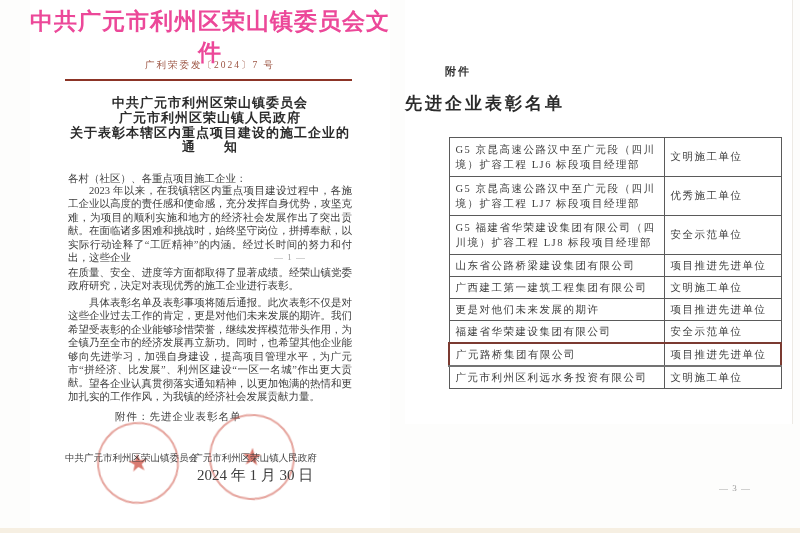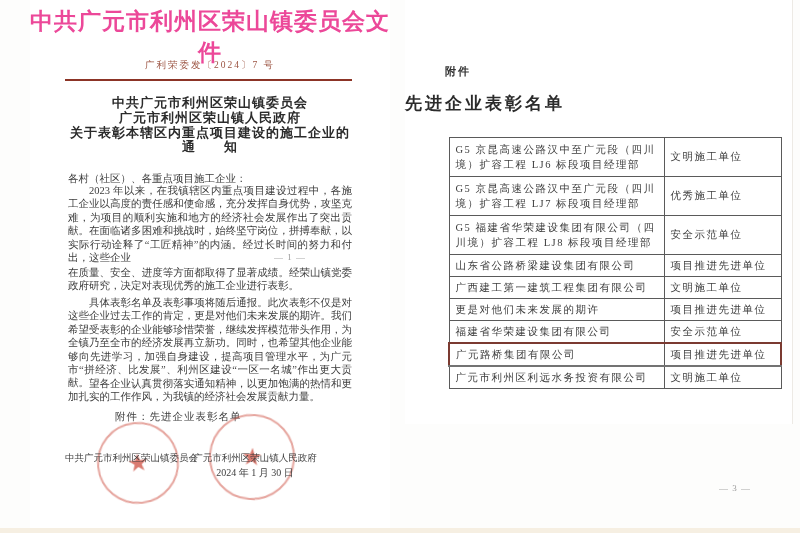--- a/index.html
+++ b/index.html
@@ -42,21 +42,21 @@
   .attachment-note{position:absolute;top:410px;left:75px;font-size:10.5px;color:#3d3d3d;letter-spacing:1px;margin-left:10px;}
   .page-marker{position:absolute;font-size:9px;color:#9a9a9a;letter-spacing:1px;}
   .pm1{top:252px;left:230px;width:60px;text-align:center;}
 
   .signer{
     position:absolute;top:452px;width:130px;text-align:center;
     font-size:9.5px;color:#3d3d3d;white-space:nowrap;
   }
   .signer-left{left:35px;}
   .signer-right{left:160px;}
-  .sign-date{position:absolute;top:466px;left:160px;width:130px;text-align:center;font-size:10px;color:#3d3d3d;}
+  .sign-date{position:absolute;top:466px;left:160px;width:130px;text-align:center;font-size:15px;color:#3d3d3d;}
 
   .seal{
     position:absolute;border-radius:50%;
     border:2.5px solid rgba(205,77,64,0.5);
     display:flex;align-items:center;justify-content:center;
     filter:blur(0.3px);
   }
   .seal .star{color:rgba(205,77,64,0.75);font-size:24px;line-height:1;}
   .seal-left{left:67px;top:422px;width:78px;height:78px;transform:rotate(-6deg);}
   .seal-right{left:179px;top:414px;width:82px;height:82px;transform:rotate(4deg);}

